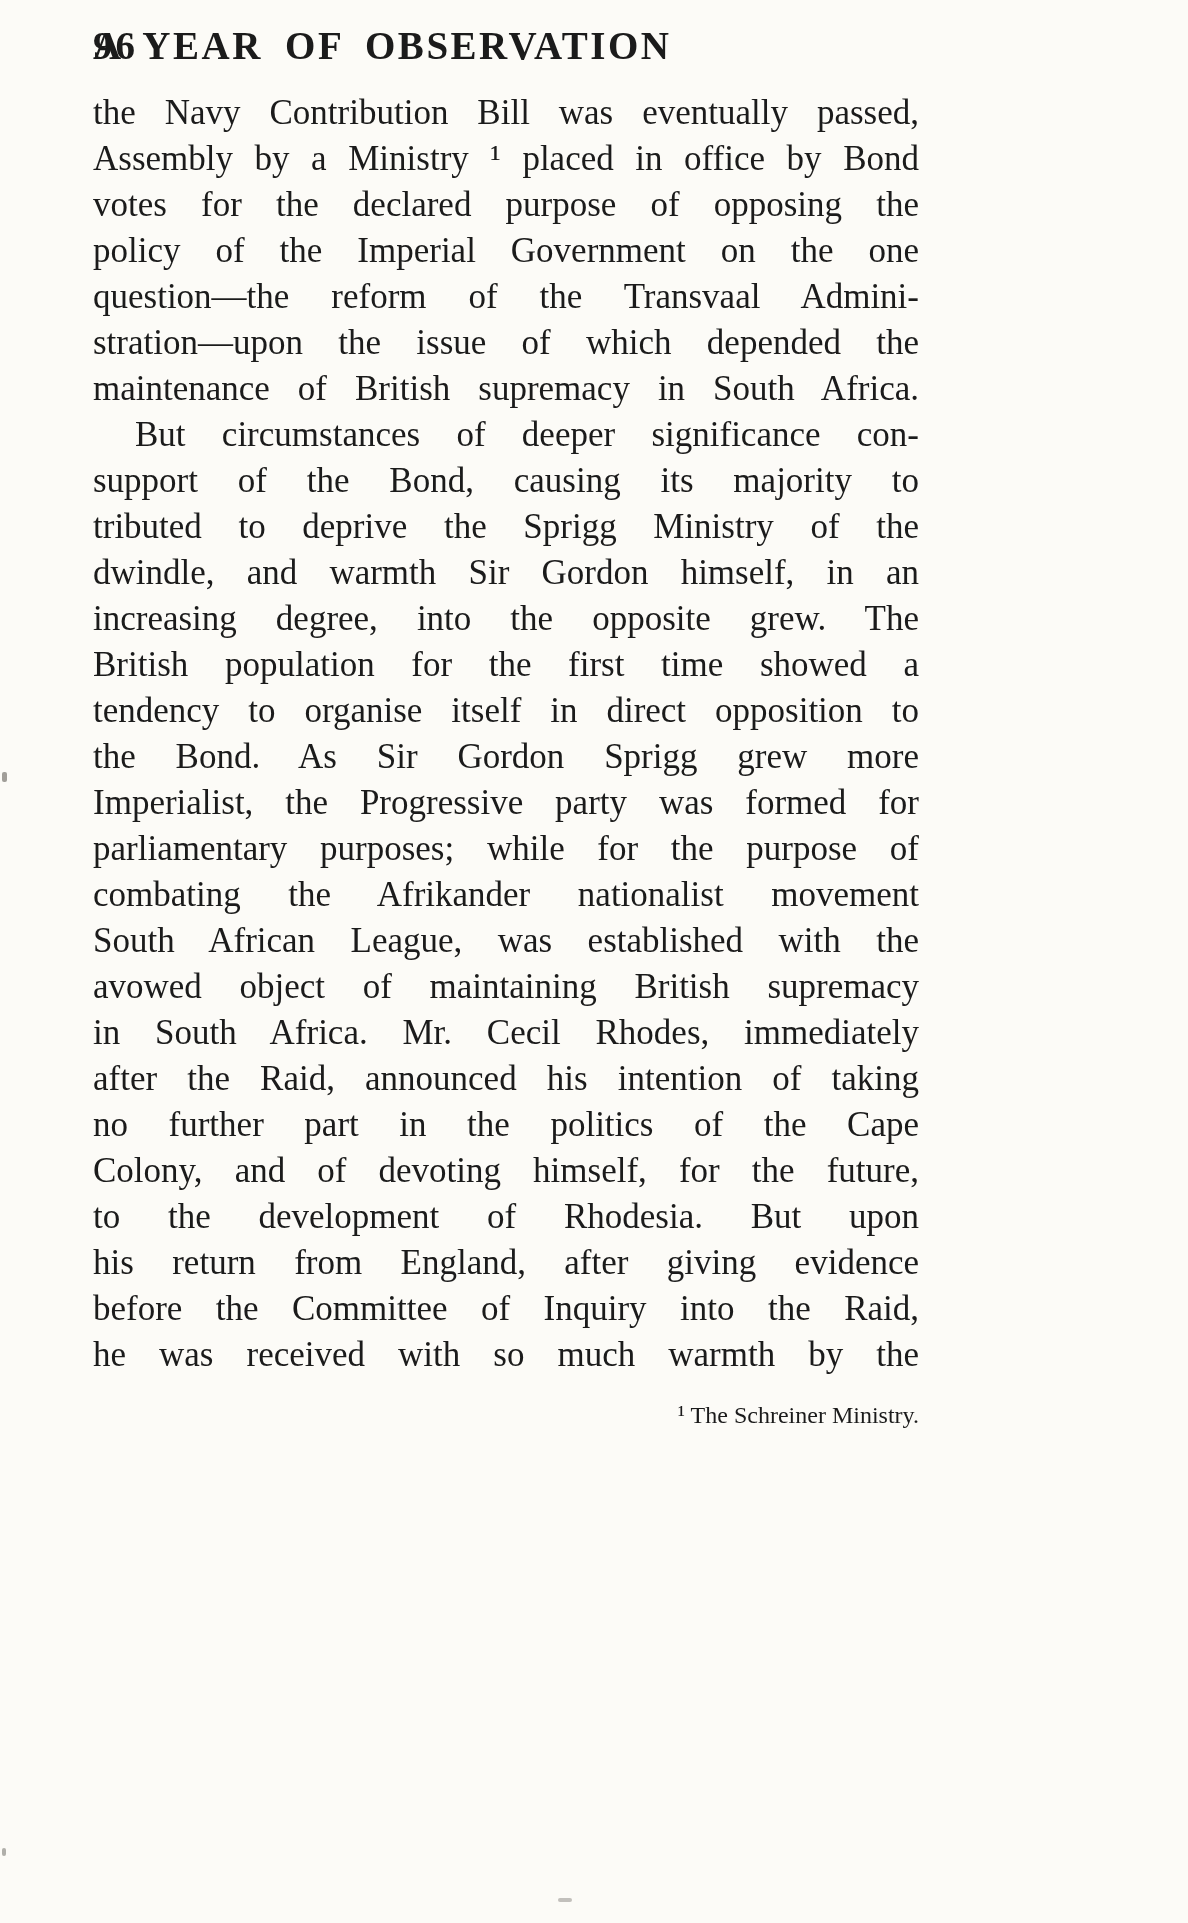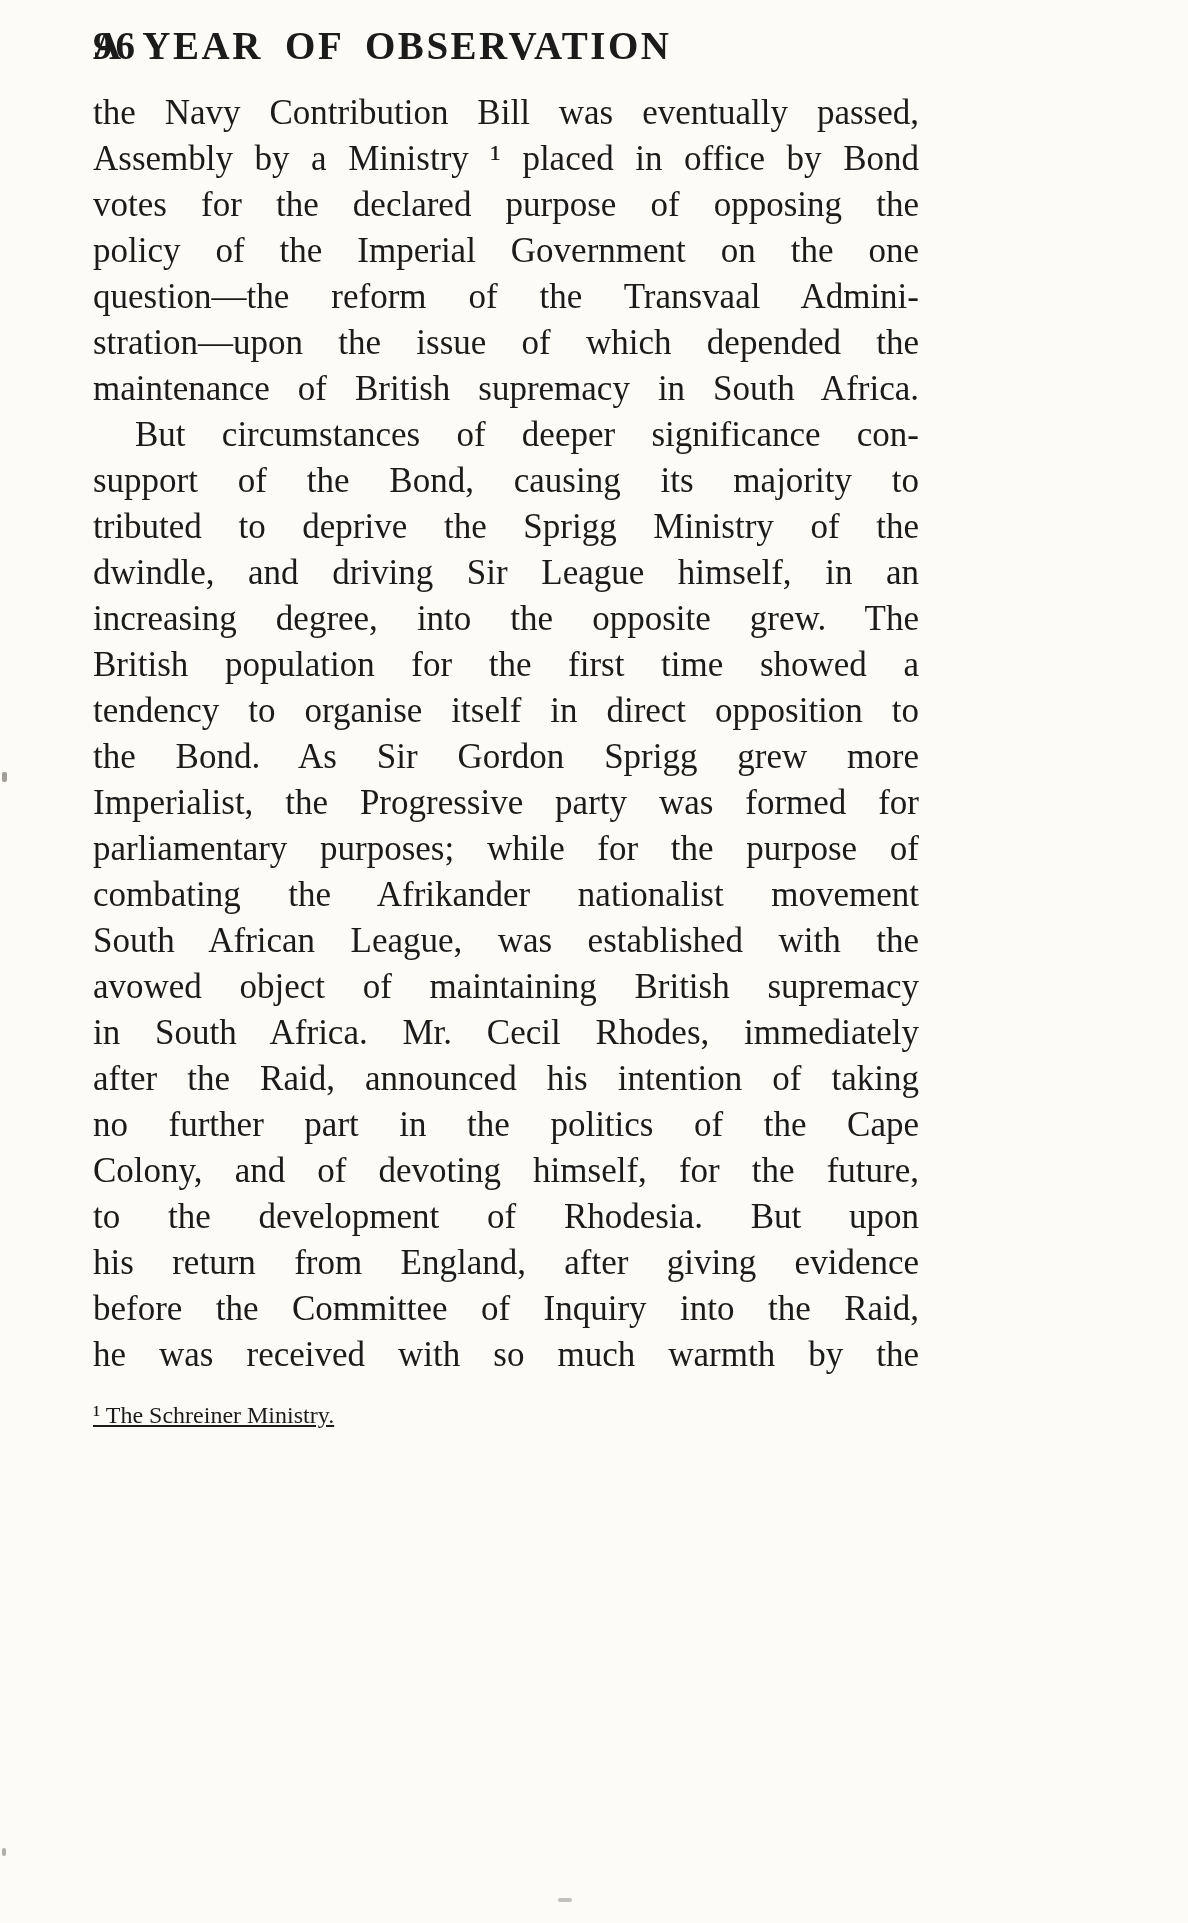--- a/index.html
+++ b/index.html
@@ -54,22 +54,21 @@
     overflow: hidden;
     white-space: nowrap;
   }
   .line.indent {
     text-indent: 42px;
   }
   .footnote {
     margin-top: 20px;
     font-size: 24px;
     line-height: 34px;
-    text-align: left;
-    text-decoration: underline;
+    text-align: right;
   }
   .speck {
     position: absolute;
     background: #55524c;
     border-radius: 2px;
   }
   .speck-1 { left: 2px;  top: 772px;  width: 5px;  height: 10px; opacity: .55; }
   .speck-2 { left: 558px; top: 1898px; width: 14px; height: 4px;  opacity: .35; }
   .speck-3 { left: 2px;  top: 1848px; width: 4px;  height: 8px;  opacity: .45; }
 </style>
@@ -89,21 +88,21 @@
         <div class="line">the Navy Contribution Bill was eventually passed,</div>
         <div class="line">Assembly by a Ministry ¹ placed in office by Bond</div>
         <div class="line">votes for the declared purpose of opposing the</div>
         <div class="line">policy of the Imperial Government on the one</div>
         <div class="line">question—the reform of the Transvaal Admini-</div>
         <div class="line">stration—upon the issue of which depended the</div>
         <div class="line">maintenance of British supremacy in South Africa.</div>
         <div class="line indent">But circumstances of deeper significance con-</div>
         <div class="line">support of the Bond, causing its majority to</div>
         <div class="line">tributed to deprive the Sprigg Ministry of the</div>
-        <div class="line">dwindle, and driving Sir League himself, in an</div>
+        <div class="line">dwindle, and warmth Sir Gordon himself, in an</div>
         <div class="line">increasing degree, into the opposite grew. The</div>
         <div class="line">British population for the first time showed a</div>
         <div class="line">tendency to organise itself in direct opposition to</div>
         <div class="line">the Bond. As Sir Gordon Sprigg grew more</div>
         <div class="line">Imperialist, the Progressive party was formed for</div>
         <div class="line">parliamentary purposes; while for the purpose of</div>
         <div class="line">combating the Afrikander nationalist movement</div>
         <div class="line">South African League, was established with the</div>
         <div class="line">avowed object of maintaining British supremacy</div>
         <div class="line">in South Africa. Mr. Cecil Rhodes, immediately</div>

